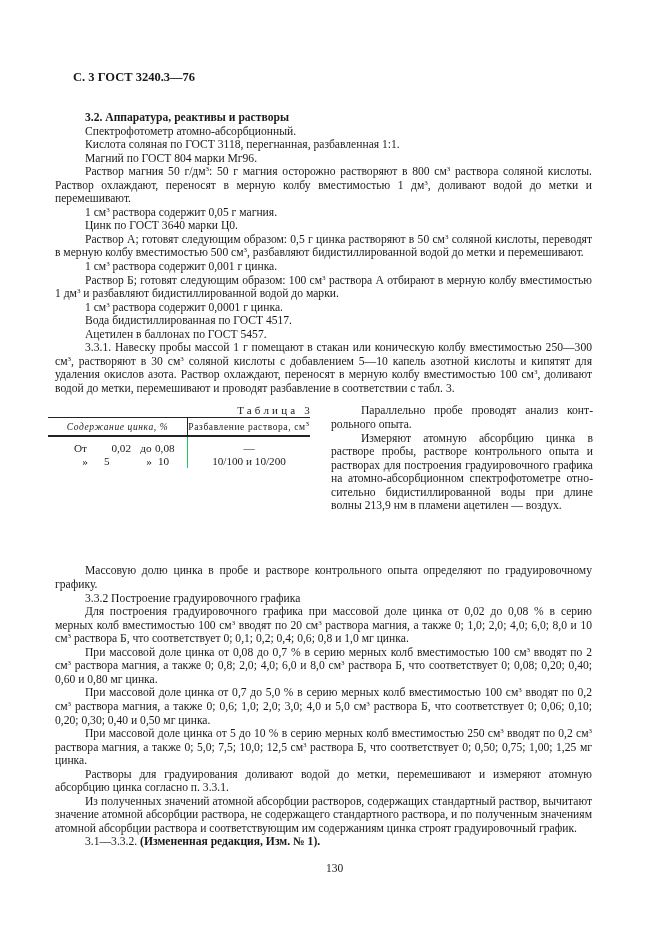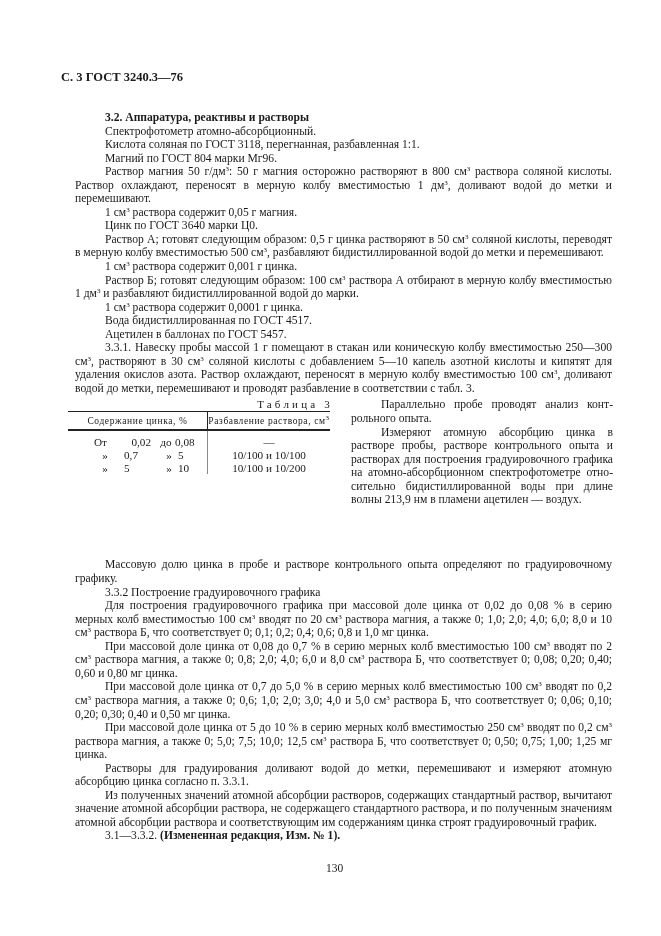--- a/index.html
+++ b/index.html
@@ -2,49 +2,49 @@
 <html><head>
 <meta charset="utf-8">
 <style>
   html, body { margin: 0; padding: 0; background: #ffffff; }
   body {
     width: 661px; height: 936px; position: relative; overflow: hidden;
     font-family: "Liberation Serif", "DejaVu Serif", serif;
     color: #1a1a1a;
   }
   .page-header {
-    position: absolute; left: 61px; top: 70px;
+    position: absolute; left: 73px; top: 70px;
     font-weight: bold; font-size: 12.5px; letter-spacing: 0;
   }
   .content {
-    position: absolute; left: 75px; top: 111px; width: 537px;
+    position: absolute; left: 55px; top: 111px; width: 537px;
     font-size: 11.6px; line-height: 13.55px;
   }
   .p { text-indent: 30px; text-align: justify; margin: 0; }
   .p.last-left { text-align-last: left; }
   .b { font-weight: bold; }
   sup { font-size: 7px; line-height: 0; vertical-align: 4px; }
 
   .split {
-    position: relative; height: 161px; margin: 2px 0 0 0;
+    position: relative; height: 161px; margin: 8px 0 0 0;
   }
   .table-wrap {
     position: absolute; left: -7px; top: 0; width: 262px;
   }
   .table-caption {
     text-align: right; font-size: 11px; letter-spacing: 3.2px; height: 14px; line-height: 14px;
     margin-right: -3px;
   }
   table.t3 { width: 262px; border-collapse: collapse; font-size: 11px; }
   table.t3 th {
     font-weight: normal; font-size: 9.5px; letter-spacing: 0.6px; line-height: 12px;
     text-align: center; padding: 3px 0 2px 0;
     border-top: 1.3px solid #222; border-bottom: 2px solid #222;
   }
-  table.t3 th.c1 { border-right: 1px solid #222; width: 139px; }
+  table.t3 th.c1 { border-right: 1px solid #222; width: 139px; font-style: italic; }
   table.t3 td { padding: 0; line-height: 12.6px; font-size: 11.2px; }
   table.t3 td.c1 { border-right: 1px solid #22c55e; padding-left: 26px; }
   table.t3 td.c2 { text-align: center; }
   table.t3 tr.first td { padding-top: 5px; }
   .rng span { display: inline-block; }
   .rng .a { width: 30px; }
   .rng .b1 { width: 27px; text-align: right; padding-right: 6px; }
   .rng .m { width: 18px; text-align: center; }
   .side-text {
     position: absolute; left: 276px; top: 1px; width: 262px;
@@ -95,24 +95,20 @@
             <th class="c1"><span>Содержание цинка, %</span></th>
             <th><span>Разбавление раствора, см</span><sup>3</sup></th>
           </tr>
         </thead>
         <tbody>
           <tr class="first">
             <td class="c1 rng"><span class="a">От</span><span class="b1">0,02</span><span class="m">до</span><span>0,08</span></td>
             <td class="c2">—</td>
           </tr>
           <tr>
-            <td class="c1 rng"><span class="a" style="text-align:center;width:22px;padding-right:8px">»</span><span class="b1" style="text-align:left;width:30px">0,7</span><span class="m">»</span><span>5</span></td>
-            <td class="c2">10/100 и 10/100</td>
-          </tr>
-          <tr>
             <td class="c1 rng"><span class="a" style="text-align:center;width:22px;padding-right:8px">»</span><span class="b1" style="text-align:left;width:30px">5</span><span class="m">»</span><span>10</span></td>
             <td class="c2">10/100 и 10/200</td>
           </tr>
         </tbody>
       </table>
     </div>
     <div class="side-text">
       <p class="p last-left">Параллельно пробе проводят анализ конт­рольного опыта.</p>
       <p class="p last-left">Измеряют атомную абсорбцию цинка в растворе пробы, растворе контрольного опыта и растворах для построения градуировочного графика на атомно-абсорбционном спектрофотометре отно­сительно бидистиллированной воды при длине волны 213,9 нм в пламени ацетилен — воздух.</p>
     </div>

